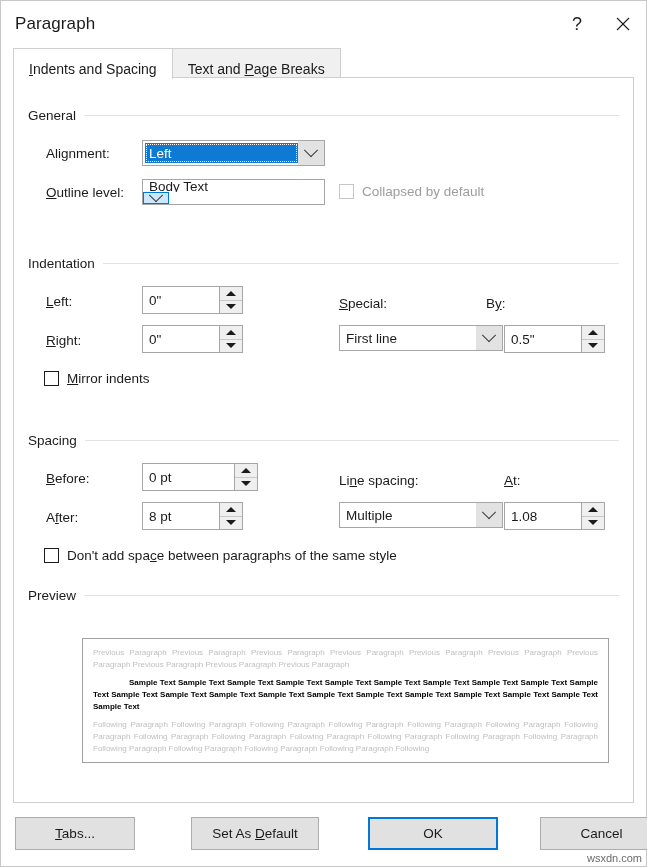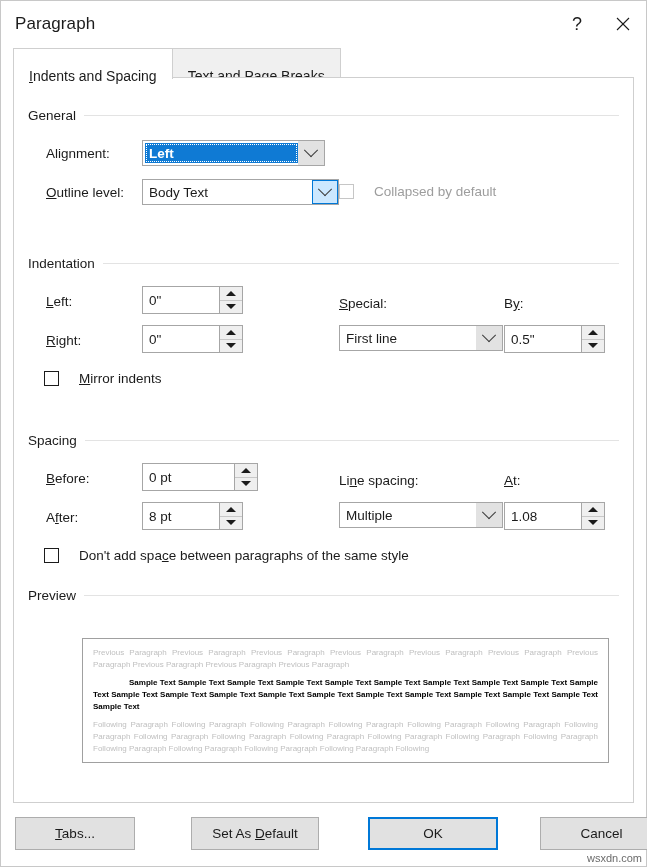--- a/index.html
+++ b/index.html
@@ -58,21 +58,21 @@
     position: relative;
     height: 31px;
     padding-left: 12px;
     box-sizing: border-box;
     display: flex;
     align-items: flex-end;
   }
   .tab {
     height: 30px;
     line-height: 30px;
-    padding: 12px 15px;
+    padding: 5px 15px;
     font-size: 14px;
     color: #1b1b1b;
     border: 1px solid #cfcfcf;
     border-bottom: none;
     background: #f0f0f0;
     box-sizing: border-box;
     position: relative;
     cursor: default;
     white-space: nowrap;
   }
@@ -161,21 +161,20 @@
     border: 1px solid #0078d7;
     box-sizing: border-box;
   }
   .combo.selected .cb-text {
     background: #0f7ad4;
     color: #ffffff;
     margin: 2px 0 2px 2px;
     padding-left: 4px;
     outline: 1px dotted #ffffff;
     outline-offset: -2px;
-    font-weight: bold;
   }
   .chev {
     width: 9px;
     height: 9px;
     border-right: 1.4px solid #3c3c3c;
     border-bottom: 1.4px solid #3c3c3c;
     transform: rotate(45deg) translate(-2px,-2px);
   }
   
   .spin {
@@ -222,21 +221,20 @@
     border-left: 5px solid transparent;
     border-right: 5px solid transparent;
     border-top: 5px solid #1b1b1b;
   }
   
   .check {
     position: absolute;
     display: flex;
     align-items: flex-end;
     cursor: default;
-    gap: 12px;
   }
   .check .box {
     width: 15px;
     height: 15px;
     border: 1px solid #1b1b1b;
     background: #ffffff;
     box-sizing: border-box;
     flex: none;
   }
   .check.disabled .box { border-color: #c6c6c6; }
@@ -349,21 +347,21 @@
 
       <div class="flabel" style="left:32px; top:68px;">Alignment:</div>
       <div class="combo selected" style="left:128px; top:62px; width:183px;">
         <div class="cb-text">Left</div>
         <div class="cb-btn">
           <span class="chev"></span>
         </div>
       </div>
 
       <div class="flabel" style="left:32px; top:107px;"><u>O</u>utline level:</div>
-      <div class="combo hover" style="left:128px; top:101px; width:197px;">
+      <div class="combo hover" style="left:128px; top:101px; width:183px;flex-direction:column;">
         <div class="cb-text">Body Text</div>
         <div class="cb-btn">
           <span class="chev"></span>
         </div>
       </div>
 
       <div class="check disabled" style="left:325px; top:106px;">
         <span class="box"></span>
         <span class="ck-label">Collapsed by default</span>
       </div>
@@ -405,21 +403,21 @@
       </div>
 
       <div class="flabel" style="left:325px; top:218px;"><u>S</u>pecial:</div>
       <div class="combo" style="left:325px; top:247px; width:164px;">
         <div class="cb-text">First line</div>
         <div class="cb-btn">
           <span class="chev"></span>
         </div>
       </div>
 
-      <div class="flabel" style="left:490px; top:218px;">B<u>y</u>:</div>
+      <div class="flabel" style="left:472px; top:218px;">B<u>y</u>:</div>
       <div class="spin" style="left:490px; top:247px; width:101px;">
         <div class="sp-text">0.5"</div>
         <div class="sp-btns">
           <div class="sp-up">
               <span class="tri-up"></span>
             </div>
           <div class="sp-dn">
               <span class="tri-dn"></span>
             </div>
         </div>

